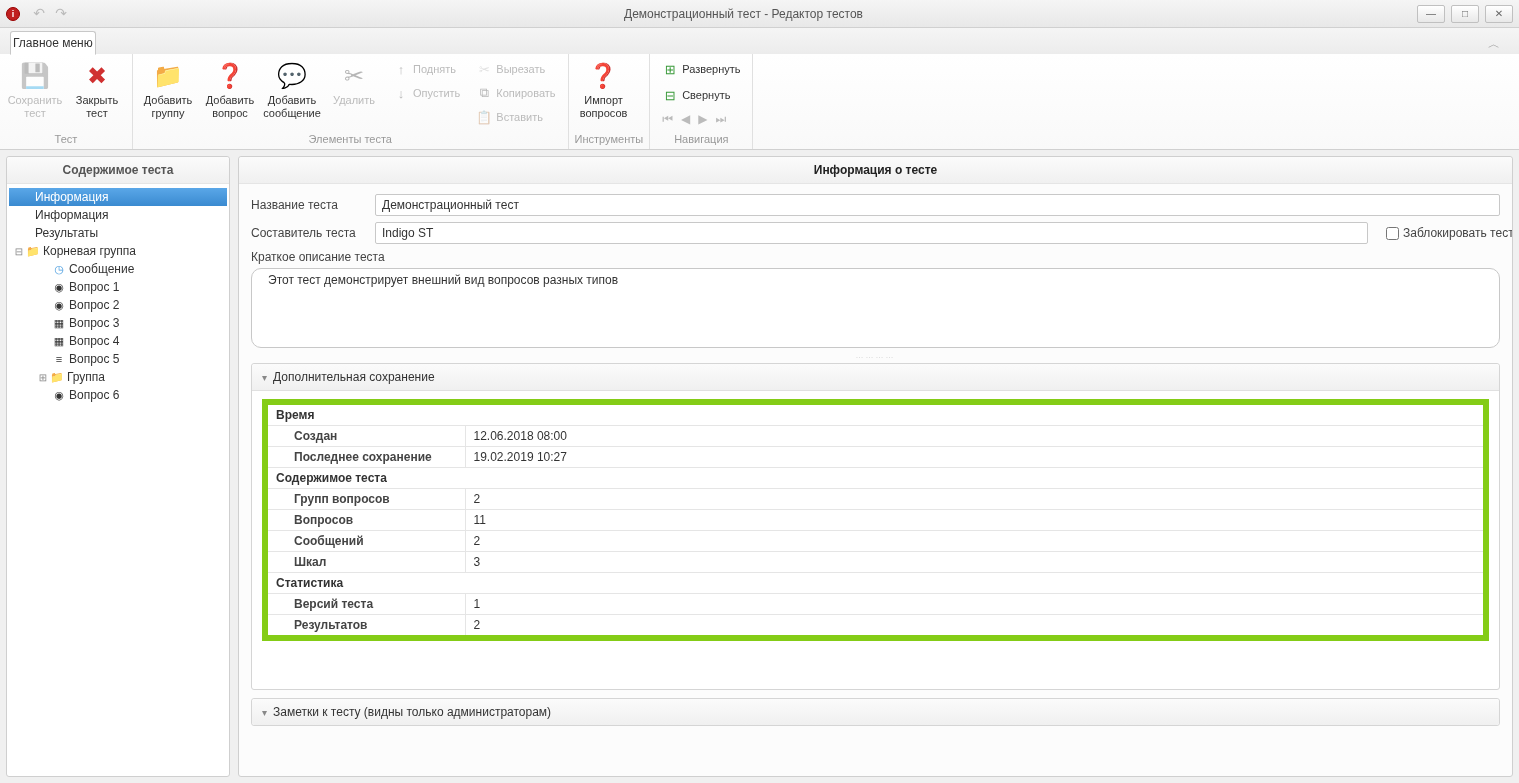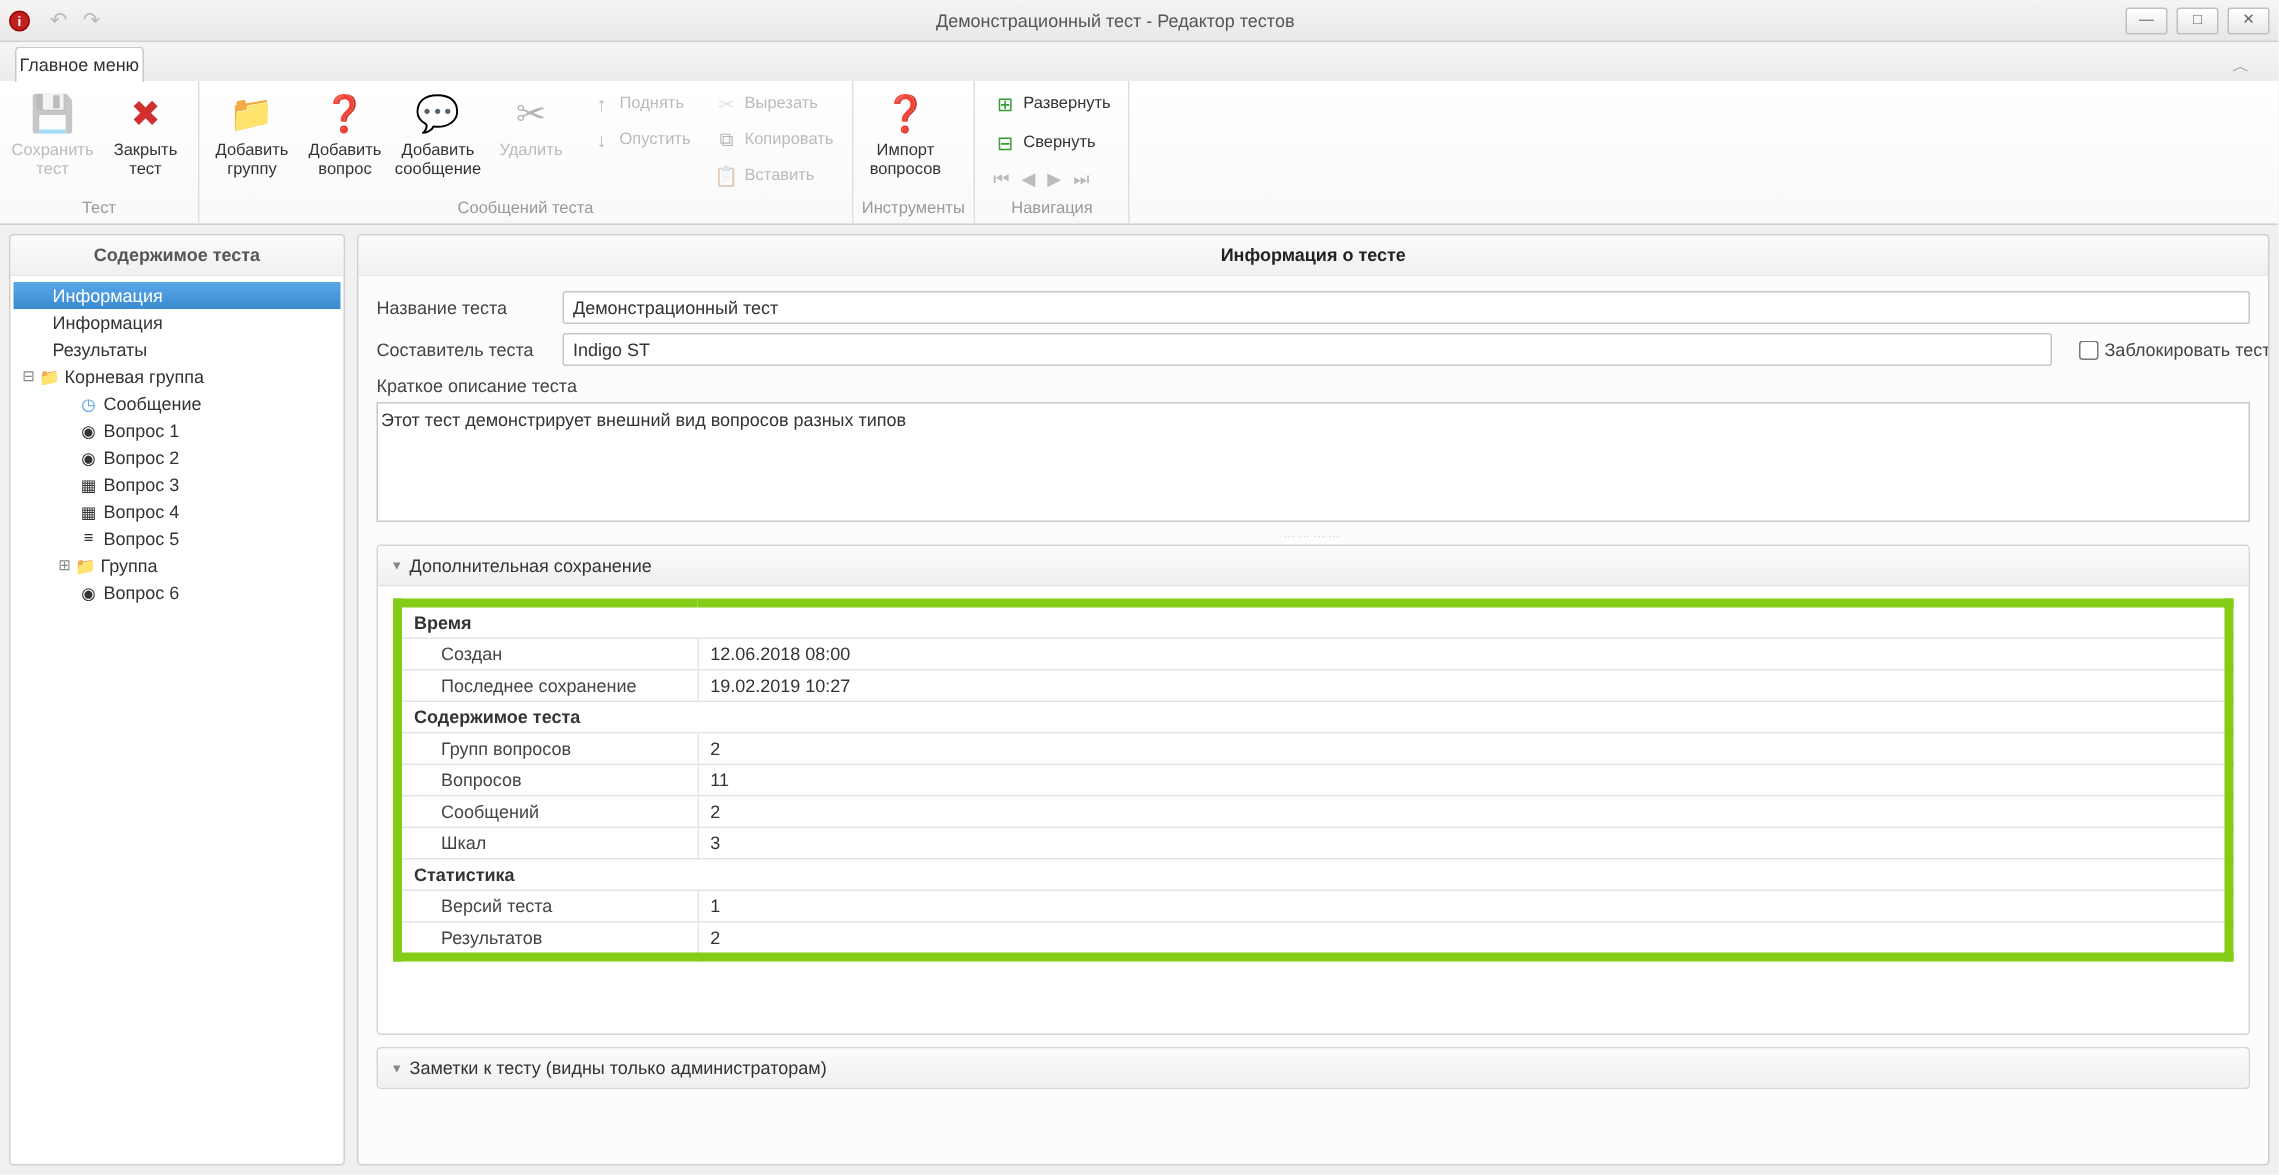--- a/index.html
+++ b/index.html
@@ -54,34 +54,34 @@
 .tree-depth-2 { padding-left: 42px; }
 
 
 .right-panel { flex: 1; border: 1px solid #cfcfcf; border-radius: 3px; background: #fcfcfc; display: flex; flex-direction: column; overflow: hidden; }
 .right-title { text-align: center; font-weight: bold; color: #222; padding: 6px; border-bottom: 1px solid #e5e5e5; background: linear-gradient(#fbfbfb,#f0f0f0); border-radius: 3px 3px 0 0; }
 .form-area { padding: 10px 12px 4px; }
 .form-row { display: flex; align-items: center; margin-bottom: 6px; gap: 10px; }
 .form-row label { width: 114px; color: #444; font-size: 12px; flex-shrink: 0; }
 .text-input { flex: 1; height: 22px; border: 1px solid #c8c8c8; border-radius: 2px; padding: 0 6px; font-size: 12px; color: #333; background: #fff; }
 .checkbox-wrap { display: flex; align-items: center; gap: 4px; margin-left: 8px; white-space: nowrap; color: #444; }
-.textarea { width: 100%; height: 80px; border: 1px solid #c8c8c8; border-radius: 0; padding: 4px 2px; font-size: 12px; color: #333; resize: none; background: #fff; font-family: inherit; }
+.textarea { width: 100%; height: 80px; border: 1px solid #c8c8c8; border-radius: 10px; padding: 4px 16px; font-size: 12px; color: #333; resize: none; background: #fff; font-family: inherit; }
 .resize-handle { height: 8px; text-align: center; color: #ccc; font-size: 8px; letter-spacing: 2px; cursor: row-resize; }
 
 
 .accordion { margin: 0 12px 8px; border: 1px solid #d5d5d5; border-radius: 3px; background: #fff; }
 .acc-header { padding: 6px 10px; background: linear-gradient(#fbfbfb,#f0f0f0); border-bottom: 1px solid #e0e0e0; display: flex; align-items: center; gap: 6px; cursor: pointer; border-radius: 3px 3px 0 0; }
 .acc-header.collapsed { border-bottom: none; border-radius: 3px; }
 .acc-chevron { color: #888; font-size: 10px; }
 
 
 .info-table { width: calc(100% - 20px); margin: 8px 10px; border: 6px solid #84cc16; border-collapse: collapse; font-size: 12px; }
 .info-table td { border: 1px solid #e5e5e5; padding: 3px 8px; height: 20px; }
 .info-table .section-row td { font-weight: bold; color: #333; background: #fff; }
-.info-table .data-row td:first-child { padding-left: 26px; width: 200px; color: #444; }
+.info-table .data-row td:first-child { padding-left: 26px; width: 200px; color: #444; font-weight: bold; }
 .info-table .data-row td:last-child { color: #333; }
 
 .icon-folder { color: #e8b030; }
 .icon-question { color: #3a8ad0; }
 .icon-x { color: #d03030; }
 .icon-msg { color: #50a0e0; }
 .icon-save { color: #bbb; }
 .icon-scissors { color: #aaa; }
 .icon-green { color: #3a9a3a; }
 </style>
@@ -164,21 +164,21 @@
         <div class="rbtn-small disabled">
           <span class="icon16">⧉</span>
           <span class="lbl">Копировать</span>
         </div>
         <div class="rbtn-small disabled">
           <span class="icon16">📋</span>
           <span class="lbl">Вставить</span>
         </div>
       </div>
     </div>
-    <div class="rgroup-title">Сообщений теста</div>
+    <div class="rgroup-title">Элементы теста</div>
   </div>
 
   <div class="rgroup">
     <div class="rgroup-body">
       <div class="rbtn-large">
         <div class="icon32 icon-question">❓</div>
         <div class="lbl" style="white-space:pre-line">Импорт
 вопросов</div>
       </div>
     </div>

